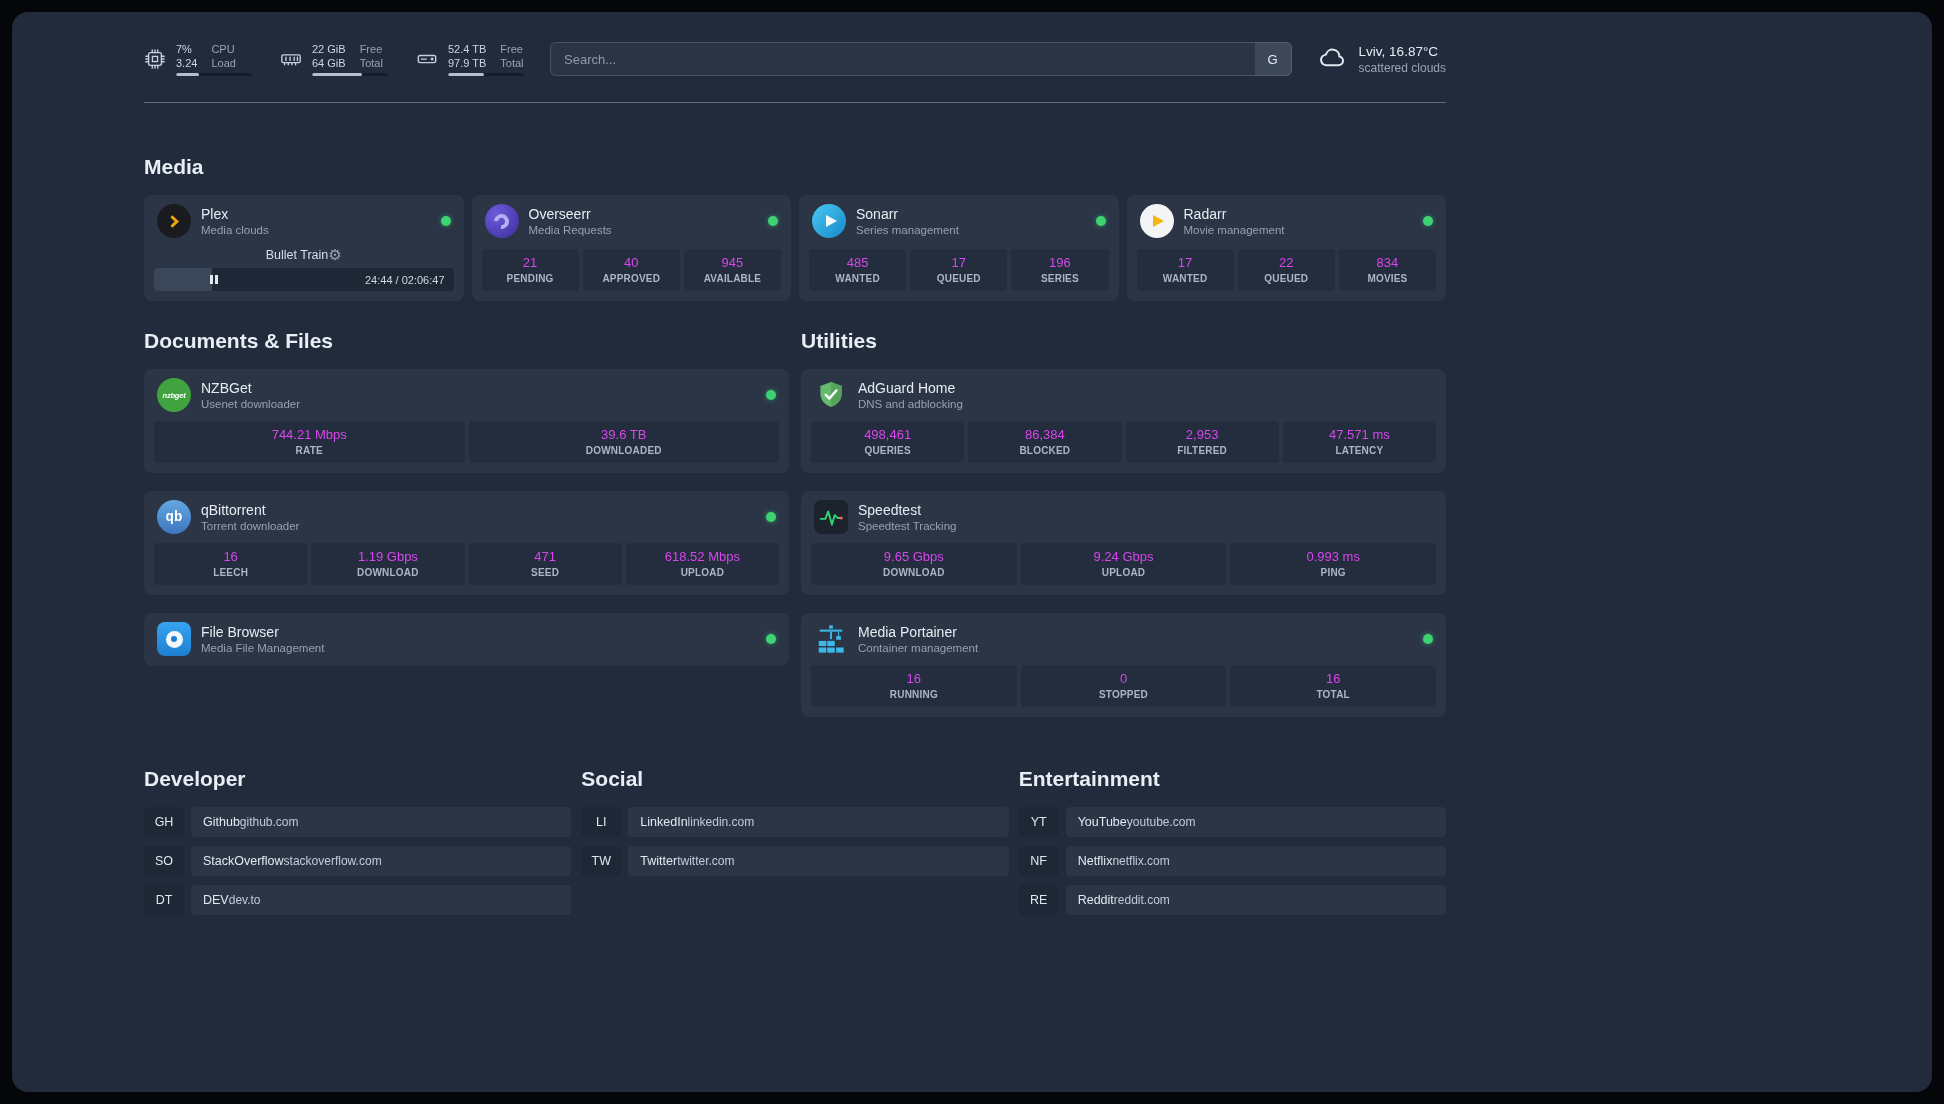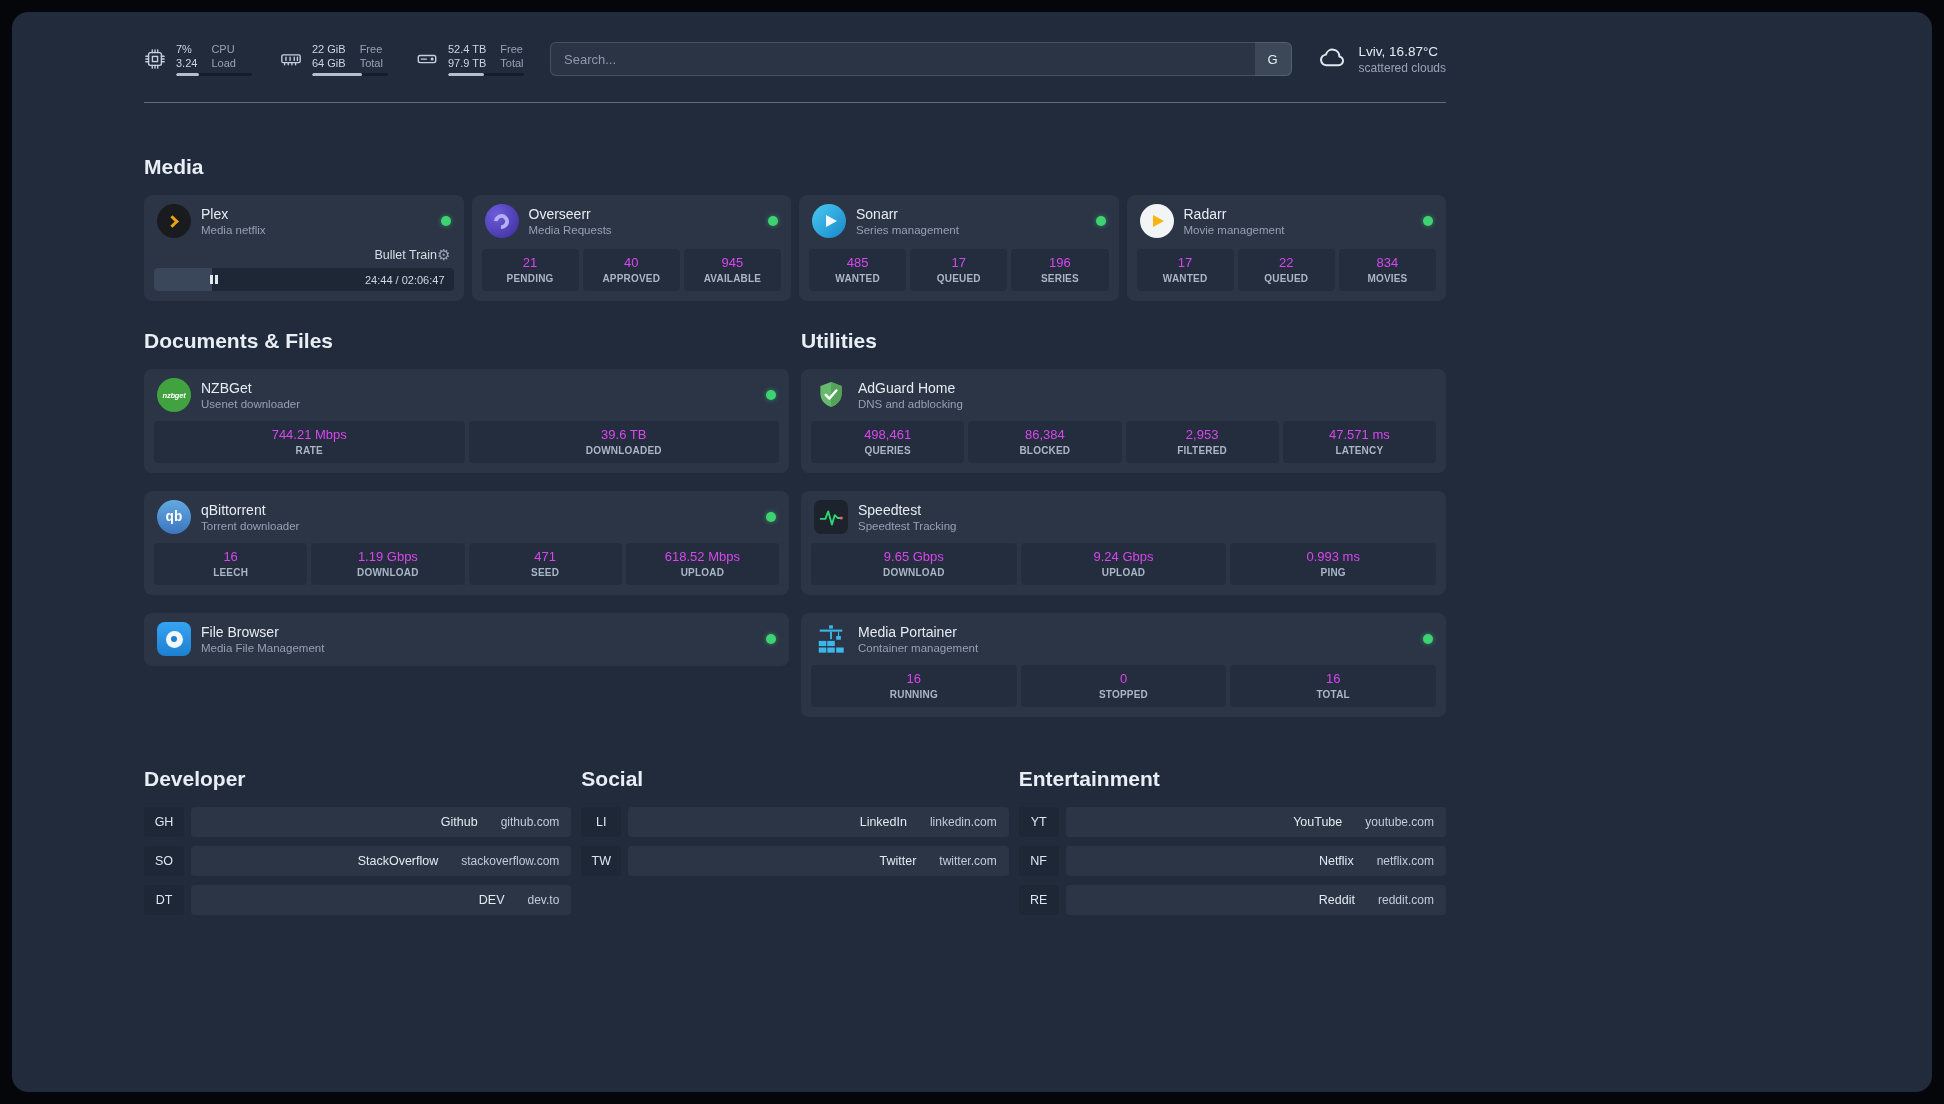--- a/index.html
+++ b/index.html
@@ -68,21 +68,21 @@
   .svc-desc { font-size: 11.5px; color: #94a1b3; margin-top: 2px; }
   .dot { margin-left: auto; width: 10px; height: 10px; border-radius: 50%; background: #3ed372; box-shadow: 0 0 5px rgba(62,211,114,0.55); }
 
   .stats { display: flex; gap: 4px; margin-top: auto; }
   .stat { flex: 1; background: #232d3d; border-radius: 4px; padding: 6px 3px 7px; text-align: center; }
   .stat-value { font-size: 13px; color: #d946ef; white-space: nowrap; }
   .stat-label { font-size: 10px; font-weight: 700; color: #aab6c5; margin-top: 3px; letter-spacing: 0.2px; }
 
   
   .player { display: flex; flex-direction: column; gap: 6px; margin-top: auto; }
-  .player-top { display: flex; justify-content: flex-end; align-items: center; font-size: 12.5px; color: #d7dee8; padding: 0 3px; }
+  .player-top { display: flex; justify-content: center; align-items: center; font-size: 12.5px; color: #d7dee8; padding: 0 3px; }
   .gear { color: #98a4b5; font-size: 15px; line-height: 1; cursor: pointer; }
   .player-bar { position: relative; height: 23px; background: #1e2736; border-radius: 4px; overflow: hidden; display: flex; align-items: center; padding-left: 47px; }
   .player-fill { position: absolute; left: 0; top: 0; bottom: 0; background: #3a475b; }
   .pause { position: relative; display: flex; gap: 2.5px; margin-left: 9px; cursor: pointer; }
   .pause i { width: 2.5px; height: 9px; background: #e0e7ef; display: block; }
   .time { position: relative; margin-left: auto; font-size: 11px; color: #ced7e2; padding-right: 9px; white-space: nowrap; }
 
   .columns { display: grid; grid-template-columns: 1fr 1fr; column-gap: 12px; margin-top: 28px; }
   .col-title { margin: 0 0 16px; }
   .card-stack { display: flex; flex-direction: column; gap: 18px; }
@@ -108,21 +108,21 @@
   
   .links-grid { display: grid; grid-template-columns: 1fr 1fr 1fr; column-gap: 10px; margin-top: 50px; align-items: start; }
   .link-rows { display: flex; flex-direction: column; gap: 9px; }
   .link-row { display: flex; align-items: center; gap: 7px; cursor: pointer; }
   .link-abbr {
     width: 40px; height: 30px; background: #1e2736; border-radius: 4px; flex: 0 0 40px;
     display: flex; align-items: center; justify-content: center; font-size: 12.5px; color: #e0e7ef;
   }
   .link-bar {
     flex: 1; height: 30px; background: #2b3546; border-radius: 4px;
-    display: flex; align-items: center; justify-content: flex-end; padding: 0 12px; gap: 23px;
+    display: flex; align-items: center; justify-content: flex-start; padding: 0 12px;
   }
   .link-name { font-size: 12.5px; color: #e3e9f1; }
   .link-domain { font-size: 12px; color: #c2cbd8; }
 </style>
 </head>
 <body>
 
 <div class="screen">
   <div class="content">
 
@@ -228,21 +228,21 @@
 
     <div class="media-grid">
 
       <div class="card">
         <div class="card-head">
           <span class="app-icon icon-plex">
               <i class="chev"></i>
             </span>
           <div>
             <div class="svc-name">Plex</div>
-            <div class="svc-desc">Media netflix</div>
+            <div class="svc-desc">Media clouds</div>
           </div>
           <span class="dot"></span>
         </div>
         <div class="player">
           <div class="player-top">
             <span>Bullet Train</span>
             <span class="gear">⚙</span>
           </div>
           <div class="player-bar">
             <div class="player-fill" style="width: 19.5%;"></div>

